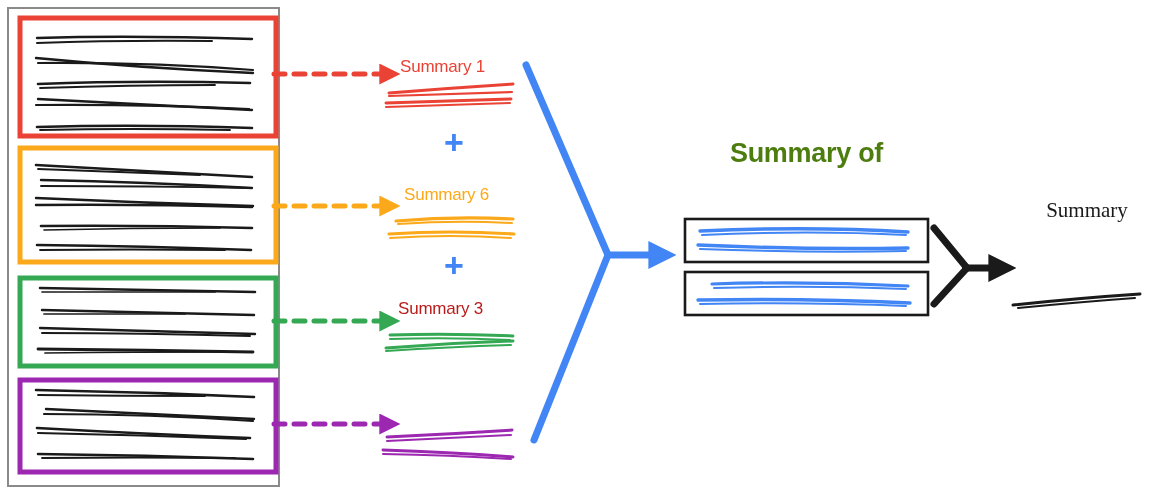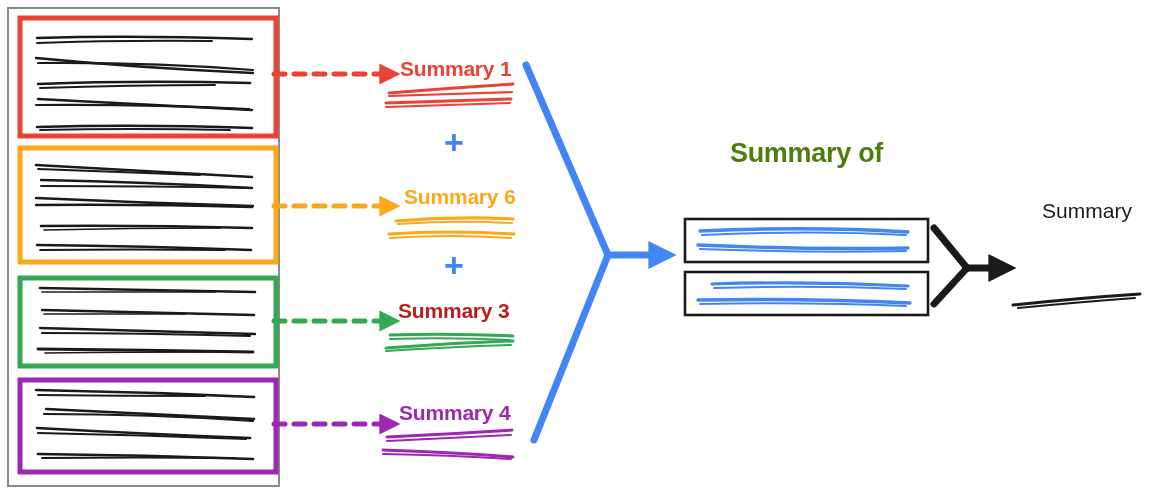--- a/index.html
+++ b/index.html
@@ -25,22 +25,22 @@
     height: 495px;
     display: block;
   }
   .label-text {
     position: absolute;
     font-family: "Liberation Sans", sans-serif;
     white-space: nowrap;
     line-height: 1.18;
   }
   .summary-label {
-    font-size: 21px;
-    font-weight: 700;
+    font-size: 17px;
+    font-weight: 400;
     letter-spacing: -0.2px;
   }
   .sos-title {
     font-size: 27px;
     font-weight: 700;
     text-align: center;
     line-height: 1.3;
     letter-spacing: -0.3px;
   }
   .final-title {
@@ -214,26 +214,25 @@
     <g stroke="#1a1a1a" fill="none" stroke-linecap="round">
       <path d="M1013 305 Q 1080 298 1140 294" stroke-width="3.0"></path>
       <path d="M1018 308 Q 1080 302 1135 298" stroke-width="2.0"></path>
     </g>
 
   </svg>
 
   <div class="label-text summary-label" style="left:400px; top:57px; color:#EA4335;">Summary 1</div>
   <div class="label-text summary-label" style="left:404px; top:185px; color:#FBA91A;">Summary 6</div>
   <div class="label-text summary-label" style="left:398px; top:299px; color:#b91c1c;">Summary 3</div>
-  <div class="label-text summary-label" style="left:399px; top:401px; color:#9C27B0;">Summary 4</div>
 
   <div class="plus-sign" style="left:444px; top:125px; color:#4285F4;">+</div>
   <div class="plus-sign" style="left:444px; top:248px; color:#4285F4;">+</div>
 
   <div class="label-text sos-title" style="left:685px; top:136px; width:243px; color:#4d7c0f;">
     <div>Summary of</div>
   </div>
 
-  <div class="label-text final-title" style="left:1008px; top:197px; width:158px;">
+  <div class="label-text final-title" style="left:1008px; top:197px; width:158px;font-family:Liberation Serif, serif;">
     <div>Summary</div>
   </div>
 
 </div>
 
 </body></html>

